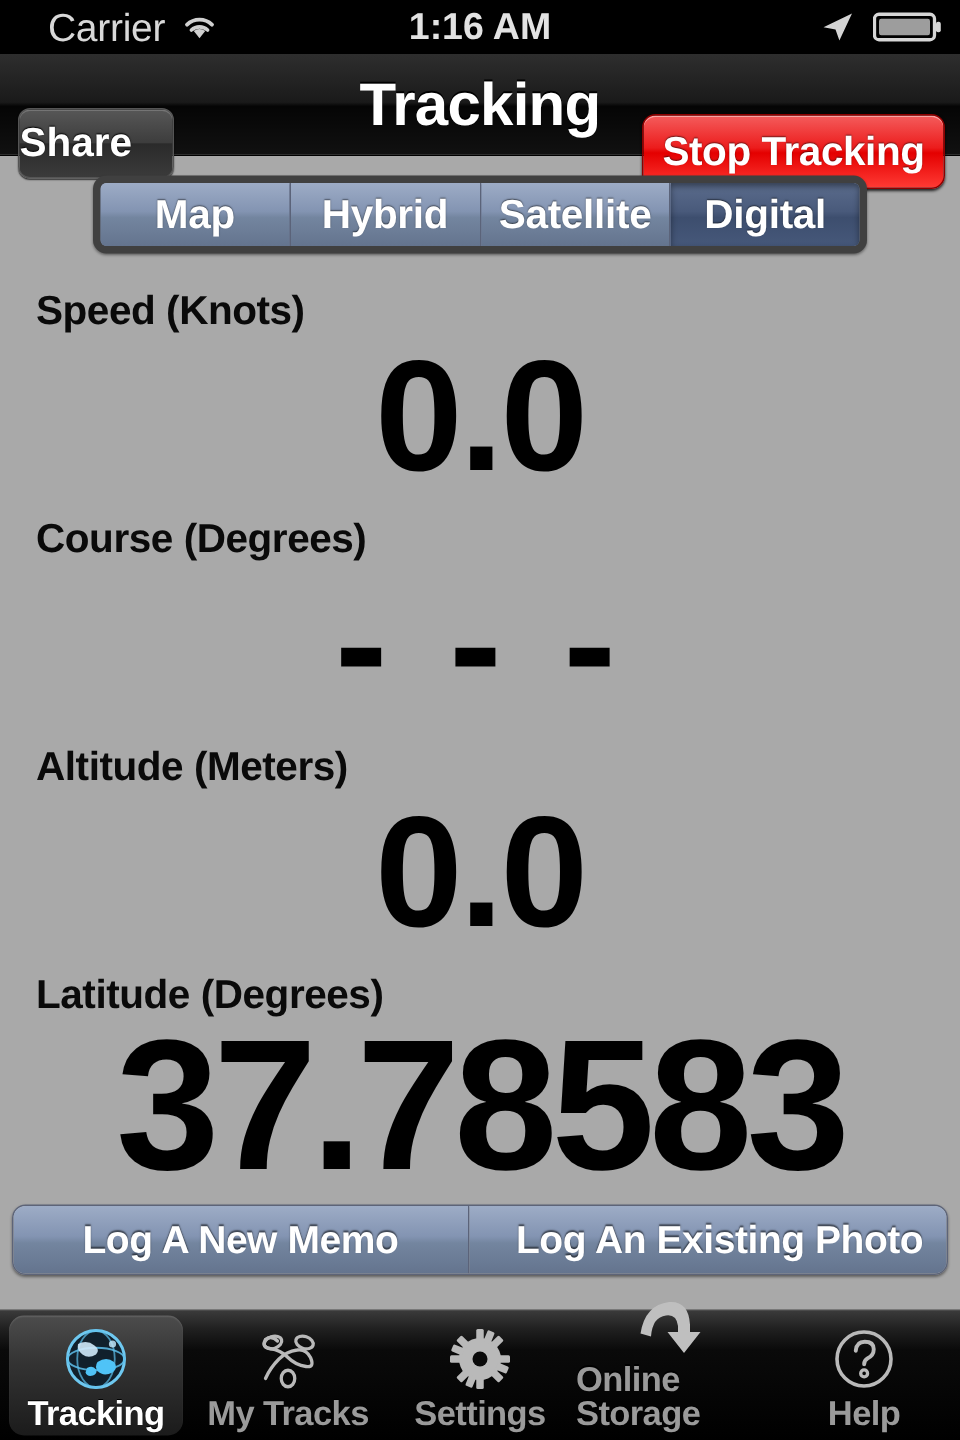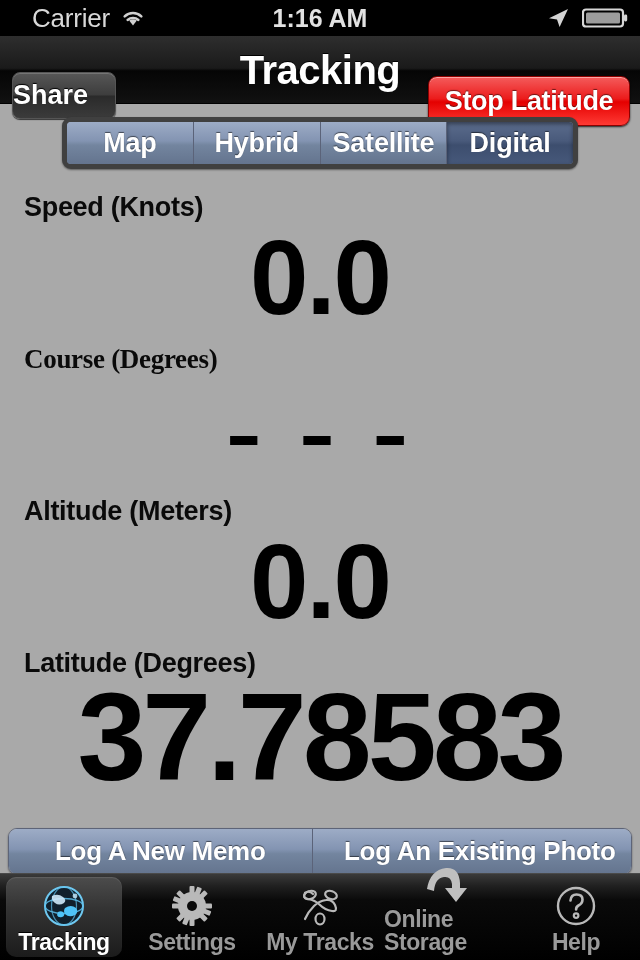--- a/index.html
+++ b/index.html
@@ -123,41 +123,40 @@
     color:#0a0a0a; font-size:27px; font-weight:700;
     padding-left:24px; letter-spacing:-0.3px;
     line-height:1.05;
   }
   .readout-value {
     color:#000; font-weight:700;
     text-align:center; line-height:1;
     letter-spacing:-2px;
   }
   #speed-block   { top:193px; }
-  #course-block  { top:345px;font-family:Liberation Serif, serif; }
+  #course-block  { top:345px; }
   #altitude-block{ top:497px; }
   #latitude-block{ top:649px; }
 
   #speed-value, #altitude-value { font-size:105px; margin-top:4px; }
   #course-value {
     font-size:105px; margin-top:4px; letter-spacing:6px;
   }
   #latitude-value {
     font-size:124px; margin-top:-2px; letter-spacing:-4px;
   }
 
   
   #log-segment {
     position:absolute; left:8px; top:803px;
     width:624px; height:47px;
     border-radius:9px;
     border:1px solid #5d6478;
     display:flex; overflow:hidden;
     box-shadow:0 1px 2px rgba(0,0,0,0.45), inset 0 1px 0 rgba(255,255,255,0.35);
-    margin-top:25px;
   }
   .log-seg {
     flex:1 1 0;
     display:flex; align-items:center; justify-content:center;
     border-right:1px solid #5b6379;
     background:linear-gradient(to bottom,#9dacc6 0%,#8394b2 45%,#73859f 55%,#64748e 100%);
     cursor:pointer;
   }
   .log-seg:last-child { border-right:none;padding-left:16px; }
   .log-seg span {
@@ -235,21 +234,21 @@
       </span>
     </div>
   </div>
 
   <div id="nav-bar">
     <div id="nav-title">Tracking</div>
     <div id="share-button">
       <span>Share</span>
     </div>
     <div id="stop-tracking-button">
-      <span>Stop Latitude</span>
+      <span>Stop Tracking</span>
     </div>
   </div>
 
   <div id="map-mode-segment">
     <div class="seg">
       <span>Map</span>
     </div>
     <div class="seg">
       <span>Hybrid</span>
     </div>
@@ -298,20 +297,34 @@
           <circle cx="24" cy="24" r="19" fill="#11202c" stroke="#6ec8f0" stroke-width="2"></circle>
           <ellipse cx="24" cy="24" rx="19" ry="7.5" fill="none" stroke="#5ec0ec" stroke-width="1.3" opacity="0.85"></ellipse>
           <path d="M24 5 A12.5 19 0 0 0 24 43 A12.5 19 0 0 0 24 5" fill="none" stroke="#5ec0ec" stroke-width="1.2" opacity="0.7"></path>
           <path d="M12 14 q6 -3 11 1 q4 3 1 6 q-5 3 -9 0 q-4 -3 -3 -7 z" fill="#cfe9fa" opacity="0.9"></path>
           <path d="M25 26 q6 -4 11 0 q3 4 -1 7 q-6 3 -10 -1 q-2 -3 0 -6 z" fill="#4fc3f7"></path>
           <path d="M18 30 q4 -2 6 1 q1 3 -2 4 q-4 1 -5 -2 z" fill="#4fc3f7"></path>
           <circle cx="35" cy="14" r="2.4" fill="#bfe4f7" opacity="0.85"></circle>
         </svg>
       </span>
       <span class="tab-label">Tracking</span>
+    </div>
+
+    <div class="tab">
+      <span class="tab-icon">
+        <svg width="48" height="48" viewBox="0 0 48 48">
+          <path d="M9 11 q-3 5 3 6 q7 1 12 6 q5 5 12 6 q6 1 3 -6 q-3 -6 -9 -5 q-7 1 -12 6 q-6 6 -9 13" fill="none" stroke="#b9b9b9" stroke-width="2.2" stroke-linecap="round"></path>
+          <path d="M9 11 q4 -3 8 1" fill="none" stroke="#b9b9b9" stroke-width="2.2" stroke-linecap="round"></path>
+          <path d="M21 37 q4 3 8 -2" fill="none" stroke="#b9b9b9" stroke-width="2.2" stroke-linecap="round" opacity="0"></path>
+          <ellipse cx="14" cy="13" rx="6" ry="4" fill="none" stroke="#b9b9b9" stroke-width="2.2" transform="rotate(-18 14 13)"></ellipse>
+          <ellipse cx="35" cy="13" rx="6" ry="4" fill="none" stroke="#b9b9b9" stroke-width="2.2" transform="rotate(18 35 13)"></ellipse>
+          <ellipse cx="24" cy="37" rx="4.5" ry="5.5" fill="none" stroke="#b9b9b9" stroke-width="2.2"></ellipse>
+        </svg>
+      </span>
+      <span class="tab-label">My Tracks</span>
     </div>
 
     <div class="tab">
       <span class="tab-icon">
         <svg width="48" height="48" viewBox="0 0 48 48">
           <g fill="#b9b9b9">
             <circle cx="24" cy="24" r="14"></circle>
             <g>
               <rect x="21.5" y="4" width="5" height="8" rx="1"></rect>
               <rect x="21.5" y="36" width="5" height="8" rx="1"></rect>
@@ -328,34 +341,20 @@
             </g>
           </g>
           <circle cx="24" cy="24" r="5" fill="#0a0a0a"></circle>
         </svg>
       </span>
       <span class="tab-label">Settings</span>
     </div>
 
     <div class="tab">
       <span class="tab-icon">
-        <svg width="48" height="48" viewBox="0 0 48 48">
-          <path d="M9 11 q-3 5 3 6 q7 1 12 6 q5 5 12 6 q6 1 3 -6 q-3 -6 -9 -5 q-7 1 -12 6 q-6 6 -9 13" fill="none" stroke="#b9b9b9" stroke-width="2.2" stroke-linecap="round"></path>
-          <path d="M9 11 q4 -3 8 1" fill="none" stroke="#b9b9b9" stroke-width="2.2" stroke-linecap="round"></path>
-          <path d="M21 37 q4 3 8 -2" fill="none" stroke="#b9b9b9" stroke-width="2.2" stroke-linecap="round" opacity="0"></path>
-          <ellipse cx="14" cy="13" rx="6" ry="4" fill="none" stroke="#b9b9b9" stroke-width="2.2" transform="rotate(-18 14 13)"></ellipse>
-          <ellipse cx="35" cy="13" rx="6" ry="4" fill="none" stroke="#b9b9b9" stroke-width="2.2" transform="rotate(18 35 13)"></ellipse>
-          <ellipse cx="24" cy="37" rx="4.5" ry="5.5" fill="none" stroke="#b9b9b9" stroke-width="2.2"></ellipse>
-        </svg>
-      </span>
-      <span class="tab-label">My Tracks</span>
-    </div>
-
-    <div class="tab">
-      <span class="tab-icon">
         <svg width="52" height="48" viewBox="0 0 52 48">
           <path d="M5 30 Q8 11 24 9 Q37 8 38 24 L38 29 L45 29 L34 43 L23 29 L30 29 L30 25 Q29 17 22 18 Q13 19 12 32 Z" fill="#bfbfbf"></path>
         </svg>
       </span>
       <span class="tab-label">Online Storage</span>
     </div>
 
     <div class="tab">
       <span class="tab-icon">
         <svg width="48" height="48" viewBox="0 0 48 48">

